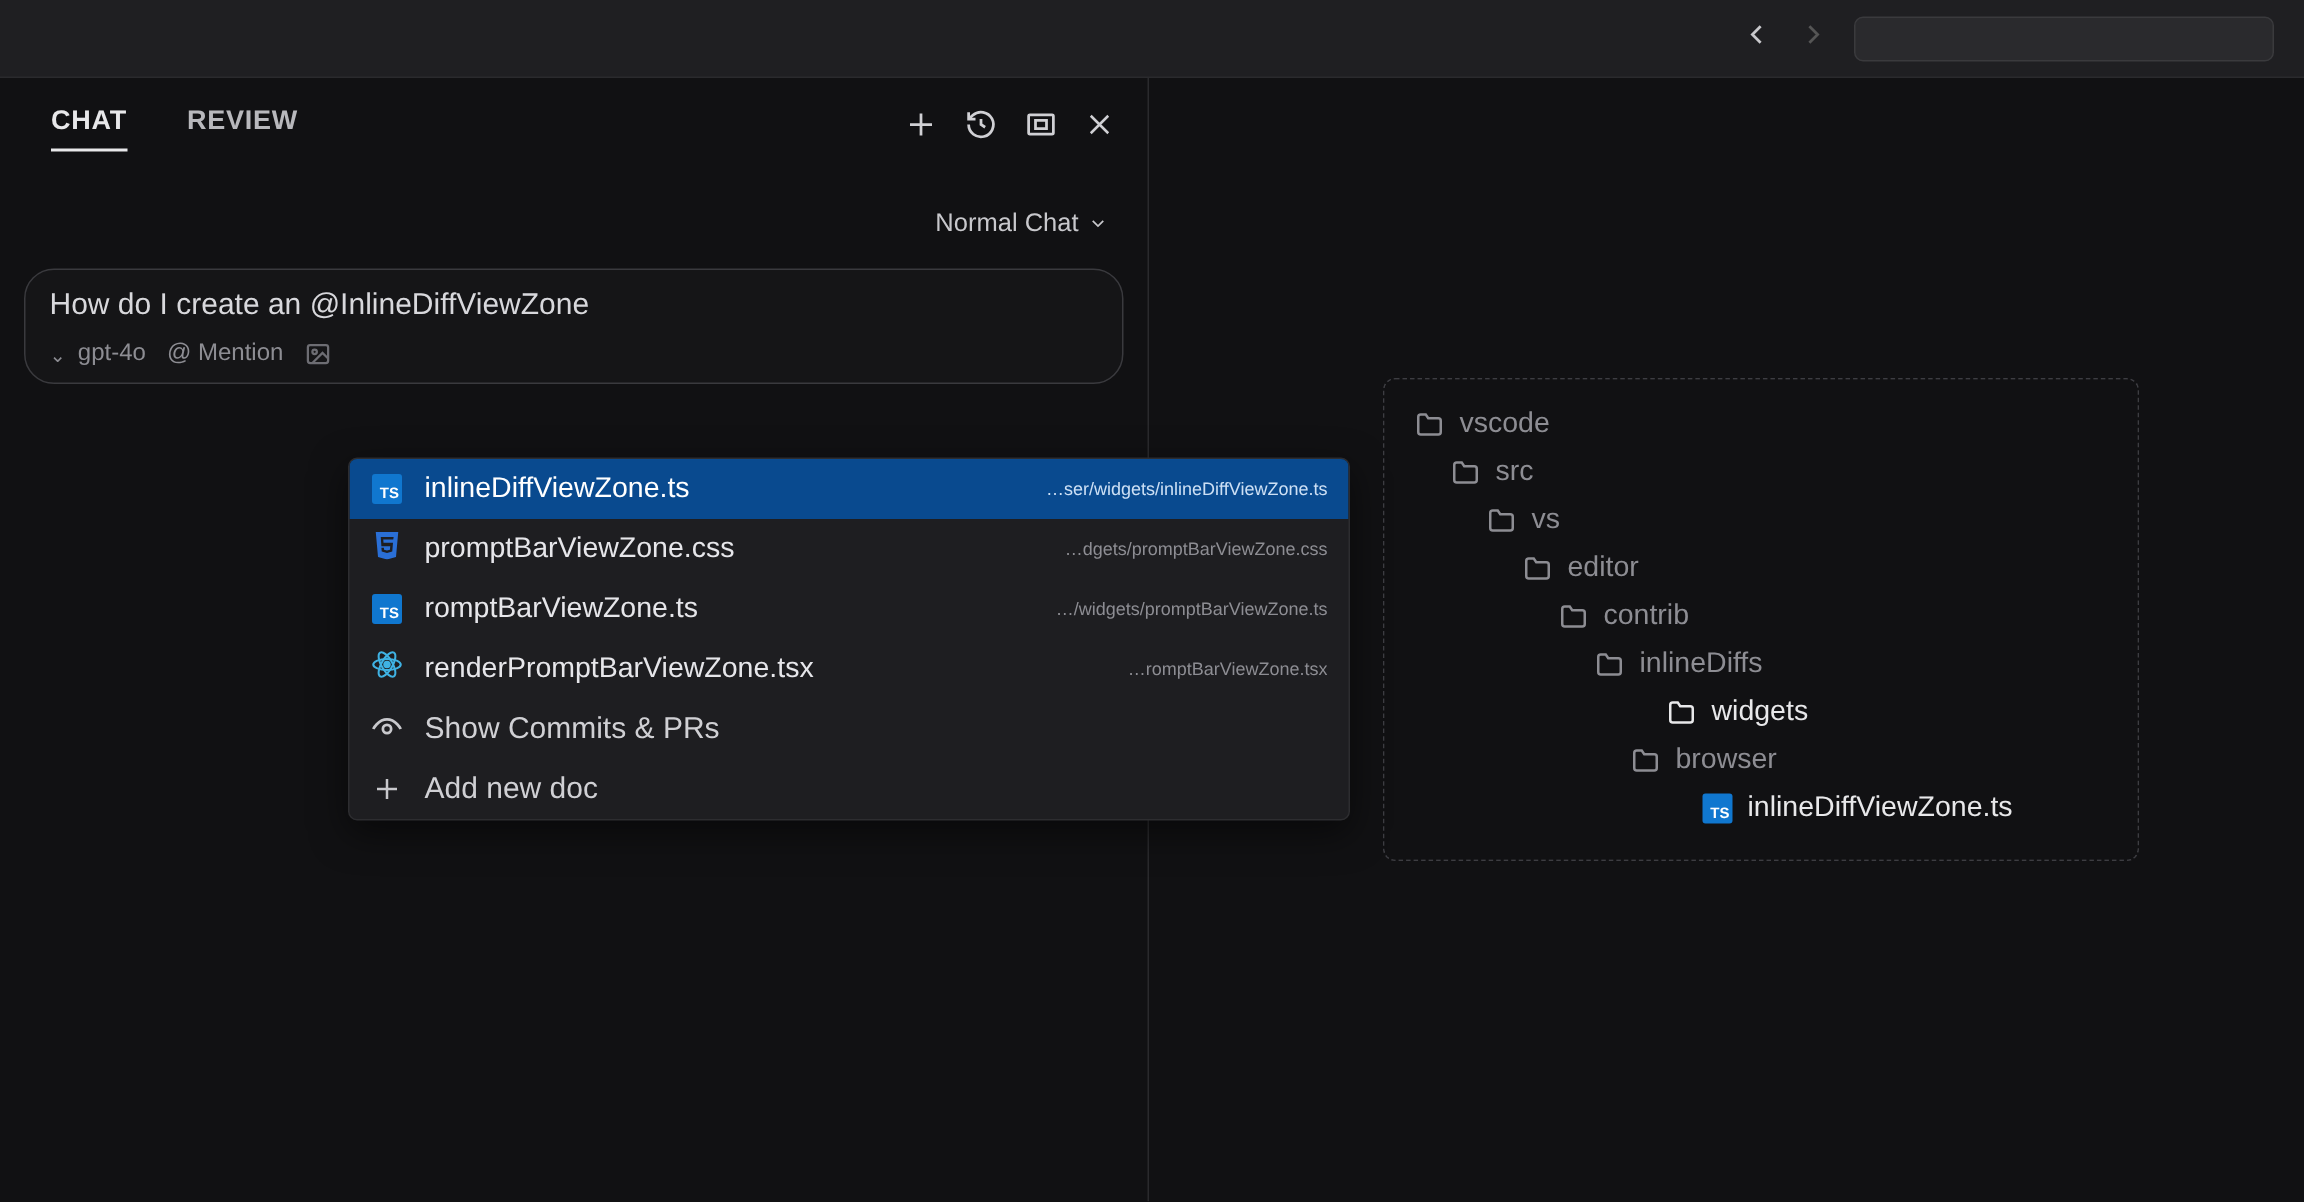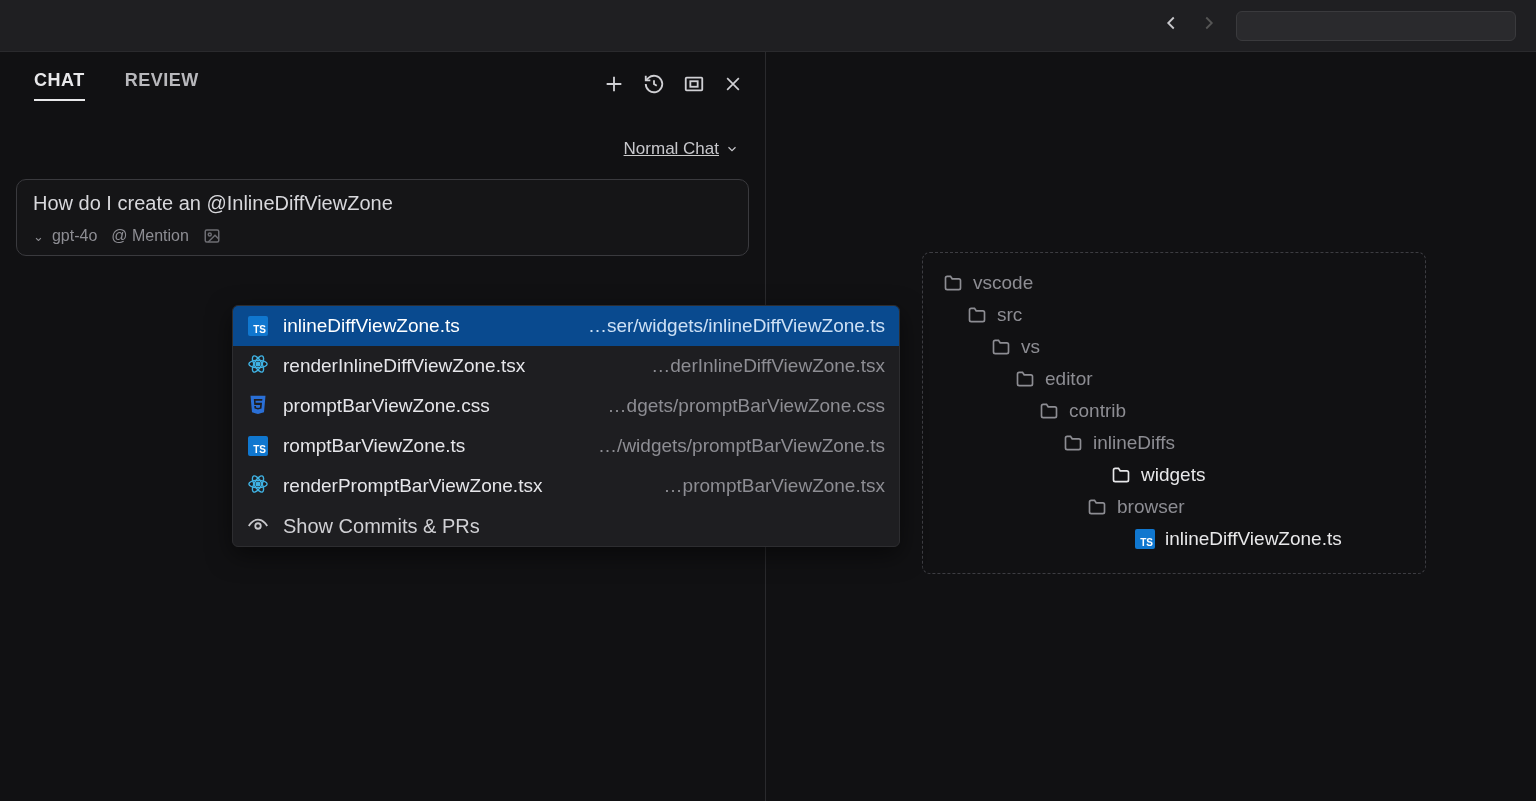--- a/index.html
+++ b/index.html
@@ -78,35 +78,34 @@
     align-items: center;
   }
   .tab-actions .icon {
     color: #c8c8cc;
     cursor: pointer;
   }
   .mode-row {
     display: flex;
     justify-content: flex-end;
     padding: 38px 26px 12px 0;
-    text-decoration: underline;
   }
   .mode {
     color: #c8c8cc;
     font-size: 17px;
     display: flex;
     align-items: center;
     gap: 6px;
     cursor: pointer;
   }
   
   .chat-card {
     margin: 8px 16px 0 16px;
     border: 1px solid #3a3a3e;
-    border-radius: 10px;
+    border-radius: 20px;
     background: #151517;
     padding: 12px 16px 10px 16px;
     position: relative;
   }
   .chat-text {
     font-size: 20px;
     color: #d8d8dc;
     white-space: pre-wrap;
     display: flex;
     align-items: baseline;
@@ -153,21 +152,21 @@
   }
   .sug-name {
     color: #e6e6ea;
     font-size: 19px;
     white-space: nowrap;
   }
   .sug-row.selected .sug-name { color: #fff; }
   .sug-path {
     margin-left: auto;
     color: #8d8d93;
-    font-size: 19px;
+    font-size: 12px;
     white-space: nowrap;
     overflow:hidden;
     text-overflow: ellipsis;
   }
   .sug-row.selected .sug-path { color: #cde0f5; }
   .sug-action {
     display:flex;
     align-items:center;
     gap:14px;
     padding: 6px 14px;
@@ -305,67 +304,63 @@
     <div class="suggest" id="suggest">
         <div class="sug-row selected">
           <span class="sug-icon">
             <span class="badge-ts">TS</span>
           </span>
           <span class="sug-name">inlineDiffViewZone.ts</span>
           <span class="sug-path">…ser/widgets/inlineDiffViewZone.ts</span>
         </div>
         <div class="sug-row">
           <span class="sug-icon">
+            <span class="badge-css"><svg width="20" height="20" viewBox="0 0 24 24" fill="#2a6fd6">
+                <path d="M3 2l1.8 20L12 24l7.2-2L21 2H3zm14 6H9l.2 2.5h7.6l-.6 7-4.2 1.2-4.2-1.2-.3-3h2l.15 1.6 2.35.7 2.35-.7.25-2.8H7.5L7 6h10.3L17 8z"></path>
+              </svg></span>
+          </span>
+          <span class="sug-name">promptBarViewZone.css</span>
+          <span class="sug-path">…dgets/promptBarViewZone.css</span>
+        </div>
+        <div class="sug-row">
+          <span class="sug-icon">
+            <span class="badge-ts">TS</span>
+          </span>
+          <span class="sug-name">romptBarViewZone.ts</span>
+          <span class="sug-path">…/widgets/promptBarViewZone.ts</span>
+        </div>
+        <div class="sug-row">
+          <span class="sug-icon">
             <span class="badge-react"><svg width="22" height="22" viewBox="0 0 24 24" fill="none" stroke="#3fb2e3" stroke-width="1.5">
                 <circle cx="12" cy="12" r="2" fill="#3fb2e3"></circle>
                 <ellipse cx="12" cy="12" rx="10" ry="4"></ellipse>
                 <ellipse cx="12" cy="12" rx="10" ry="4" transform="rotate(60 12 12)"></ellipse>
                 <ellipse cx="12" cy="12" rx="10" ry="4" transform="rotate(-60 12 12)"></ellipse>
               </svg></span>
           </span>
-          <span class="sug-name">renderInlineDiffViewZone.tsx</span>
-          <span class="sug-path">…derInlineDiffViewZone.tsx</span>
-        </div>
-        <div class="sug-row">
-          <span class="sug-icon">
-            <span class="badge-css"><svg width="20" height="20" viewBox="0 0 24 24" fill="#2a6fd6">
-                <path d="M3 2l1.8 20L12 24l7.2-2L21 2H3zm14 6H9l.2 2.5h7.6l-.6 7-4.2 1.2-4.2-1.2-.3-3h2l.15 1.6 2.35.7 2.35-.7.25-2.8H7.5L7 6h10.3L17 8z"></path>
-              </svg></span>
-          </span>
-          <span class="sug-name">promptBarViewZone.css</span>
-          <span class="sug-path">…dgets/promptBarViewZone.css</span>
-        </div>
-        <div class="sug-row">
-          <span class="sug-icon">
-            <span class="badge-ts">TS</span>
-          </span>
-          <span class="sug-name">romptBarViewZone.ts</span>
-          <span class="sug-path">…/widgets/promptBarViewZone.ts</span>
-        </div>
-        <div class="sug-row">
-          <span class="sug-icon">
-            <span class="badge-react"><svg width="22" height="22" viewBox="0 0 24 24" fill="none" stroke="#3fb2e3" stroke-width="1.5">
-                <circle cx="12" cy="12" r="2" fill="#3fb2e3"></circle>
-                <ellipse cx="12" cy="12" rx="10" ry="4"></ellipse>
-                <ellipse cx="12" cy="12" rx="10" ry="4" transform="rotate(60 12 12)"></ellipse>
-                <ellipse cx="12" cy="12" rx="10" ry="4" transform="rotate(-60 12 12)"></ellipse>
-              </svg></span>
-          </span>
           <span class="sug-name">renderPromptBarViewZone.tsx</span>
-          <span class="sug-path">…promptBarViewZone.tsx</span>
+          <span class="sug-path">…romptBarViewZone.tsx</span>
         </div>
         <div class="sug-action">
           <span class="sug-icon">
             <svg width="22" height="22" viewBox="0 0 24 24" fill="none" stroke="#c8c8cc" stroke-width="2">
               <path d="M2 12s3.5-7 10-7 10 7 10 7"></path>
               <circle cx="12" cy="12" r="3"></circle>
             </svg>
           </span>
           <span>Show Commits &amp; PRs</span>
         </div>
+        <div class="sug-action">
+          <span class="sug-icon">
+            <svg width="20" height="20" viewBox="0 0 24 24" fill="none" stroke="#c8c8cc" stroke-width="2">
+              <path d="M12 4v16M4 12h16"></path>
+            </svg>
+          </span>
+          <span>Add new doc</span>
+        </div>
       </div>
 
   </div>
 
   <div class="right-panel">
     <div class="tree-card" id="tree">
         <div class="tree-row indent-0">
           <span class="folder-icon">
             <svg width="20" height="20" viewBox="0 0 24 24" fill="none" stroke="#8d8d93" stroke-width="2">
               <path d="M3 6a2 2 0 0 1 2-2h4l2 3h8a2 2 0 0 1 2 2v9a2 2 0 0 1-2 2H5a2 2 0 0 1-2-2V6z"></path>

